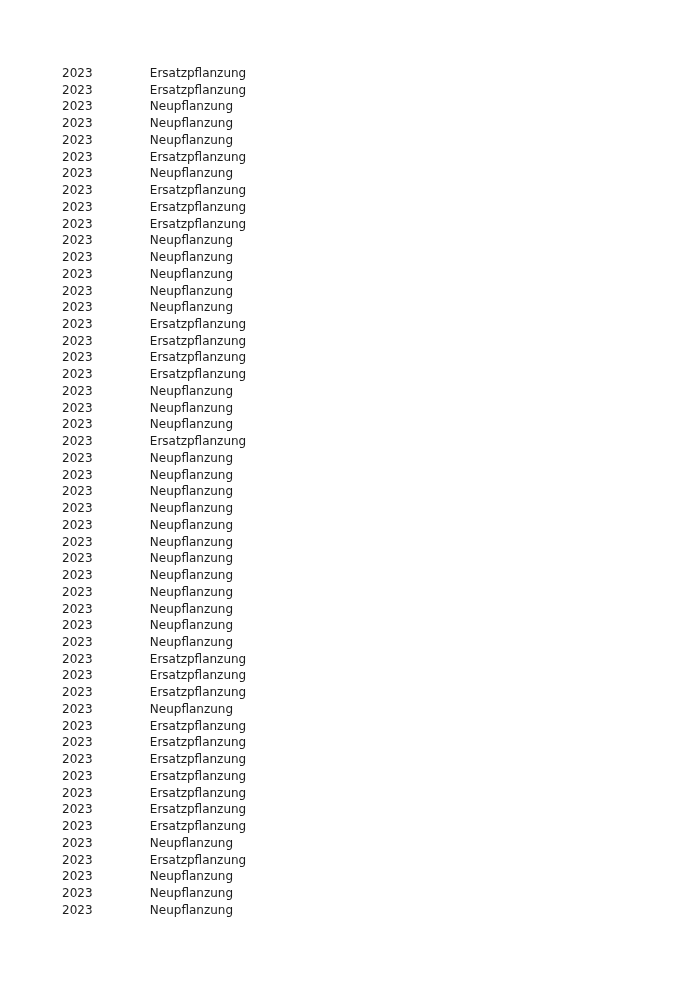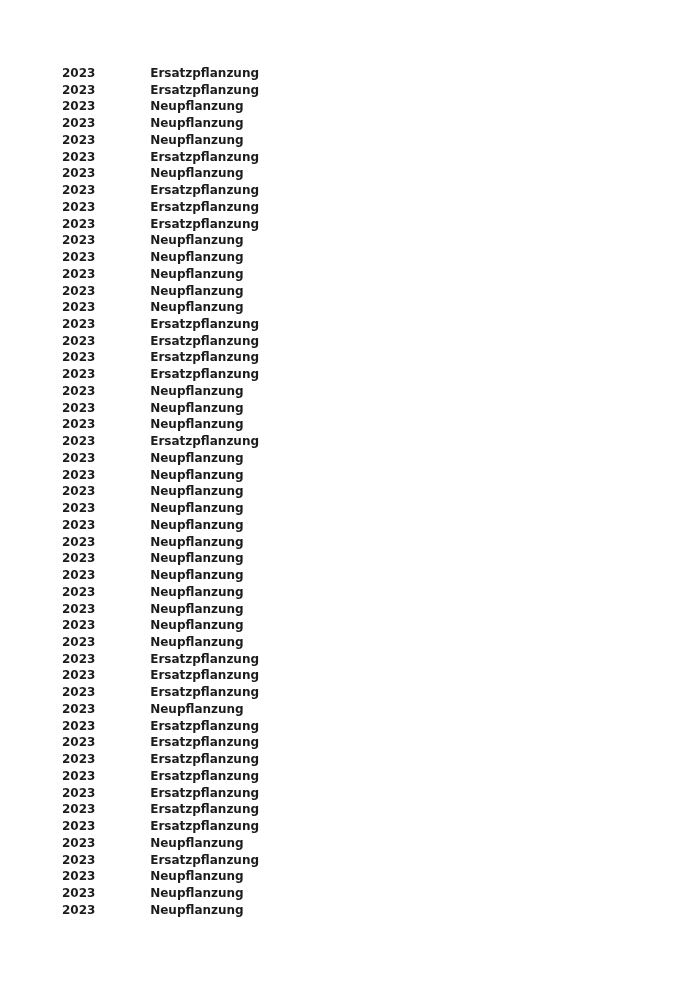--- a/index.html
+++ b/index.html
@@ -12,21 +12,20 @@
     height: 990px;
     font-family: "DejaVu Sans", sans-serif;
     color: #1c1c1c;
     overflow: hidden;
   }
   .page {
     position: relative;
     width: 700px;
     height: 990px;
     background: #ffffff;
-    font-weight: bold;
   }
   .listing {
     position: absolute;
     top: 65px;
     left: 0;
     right: 0;
   }
   .row {
     height: 16.74px;
     line-height: 16.74px;

